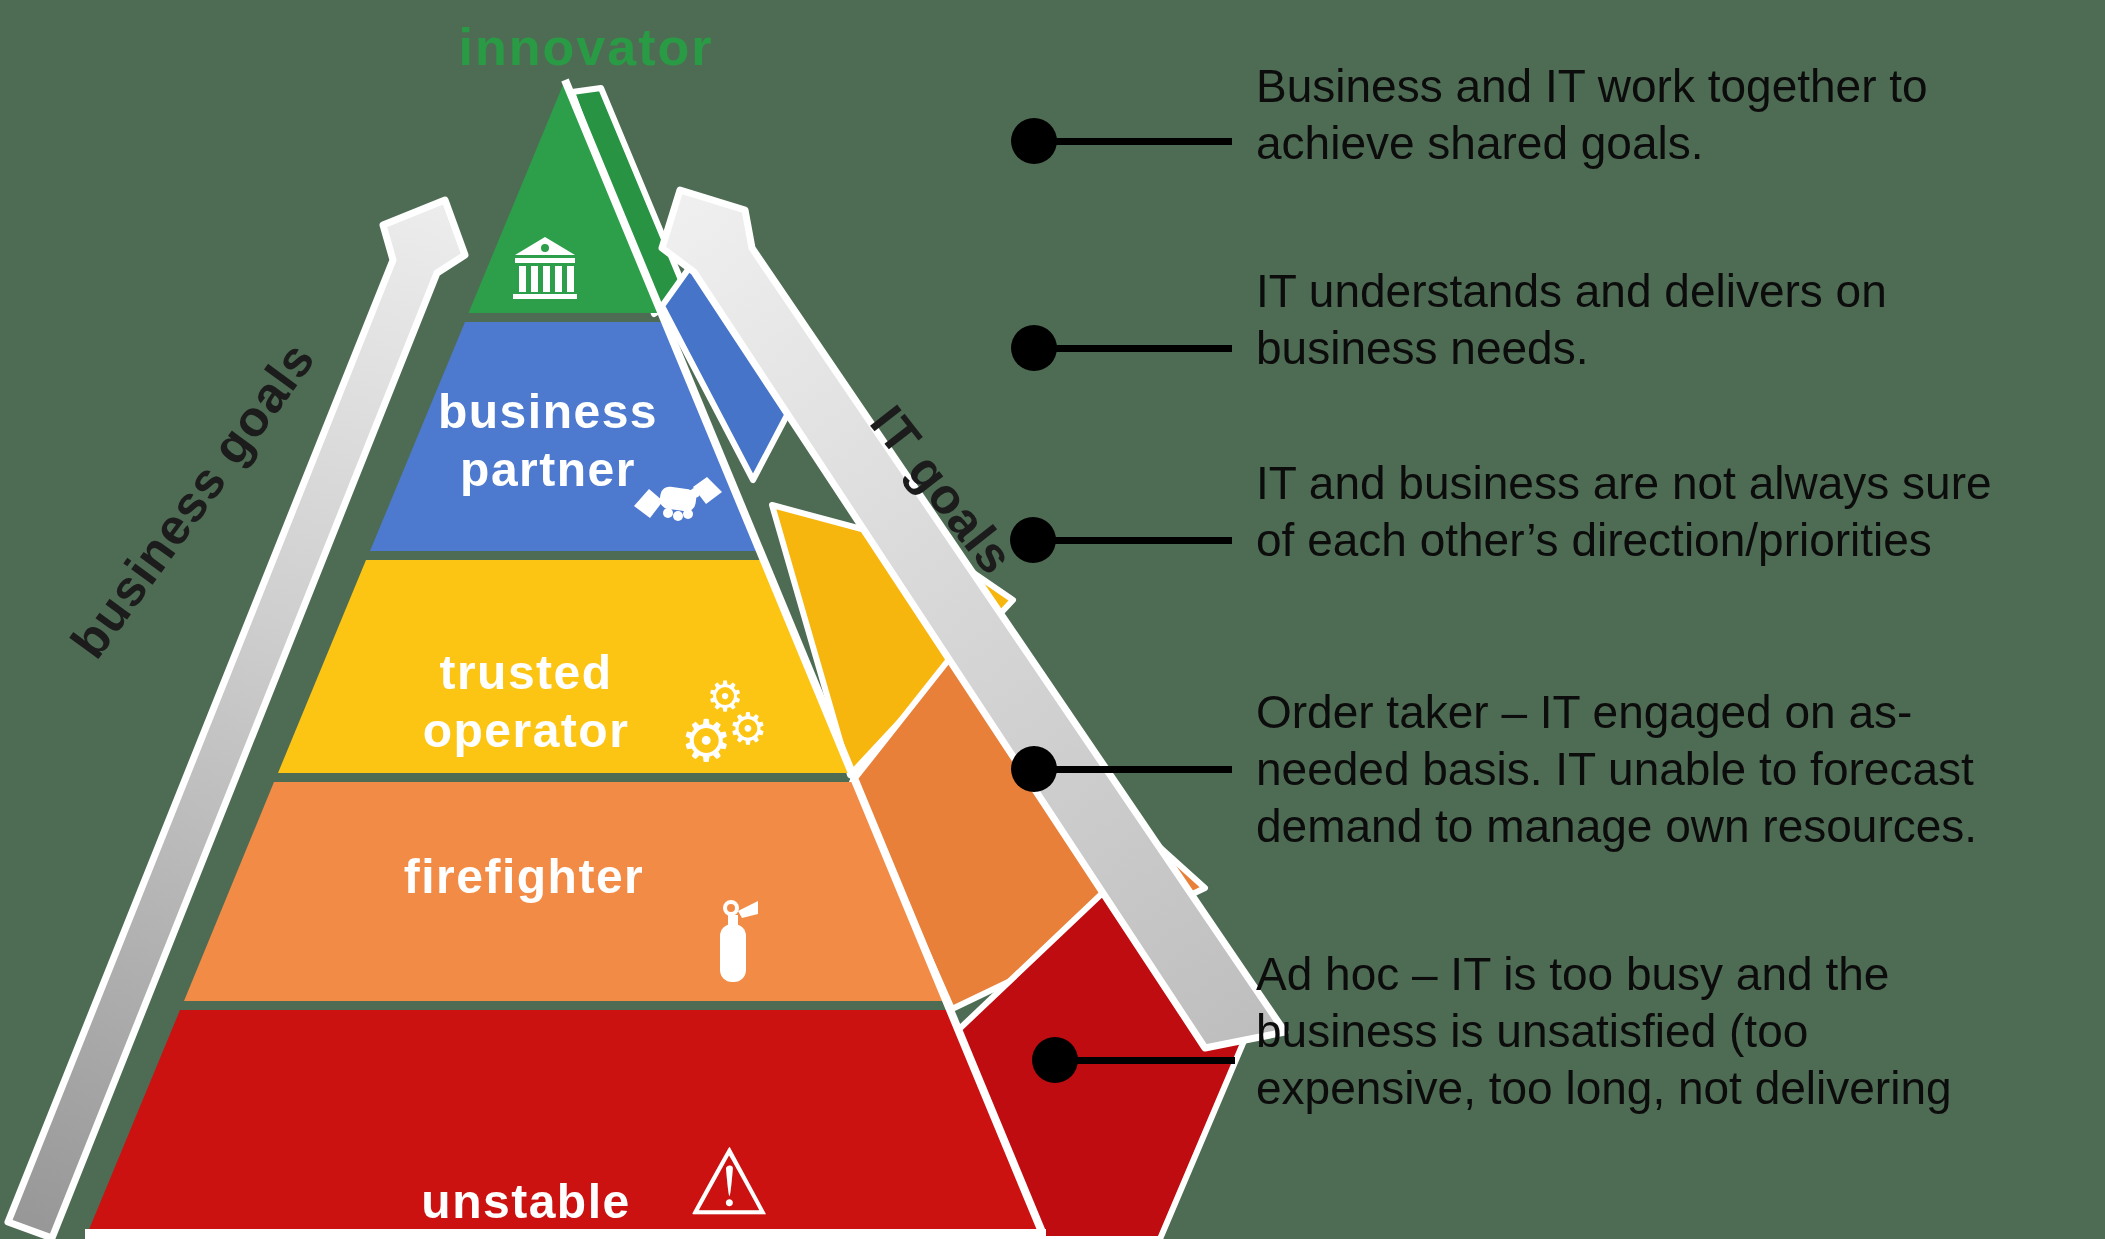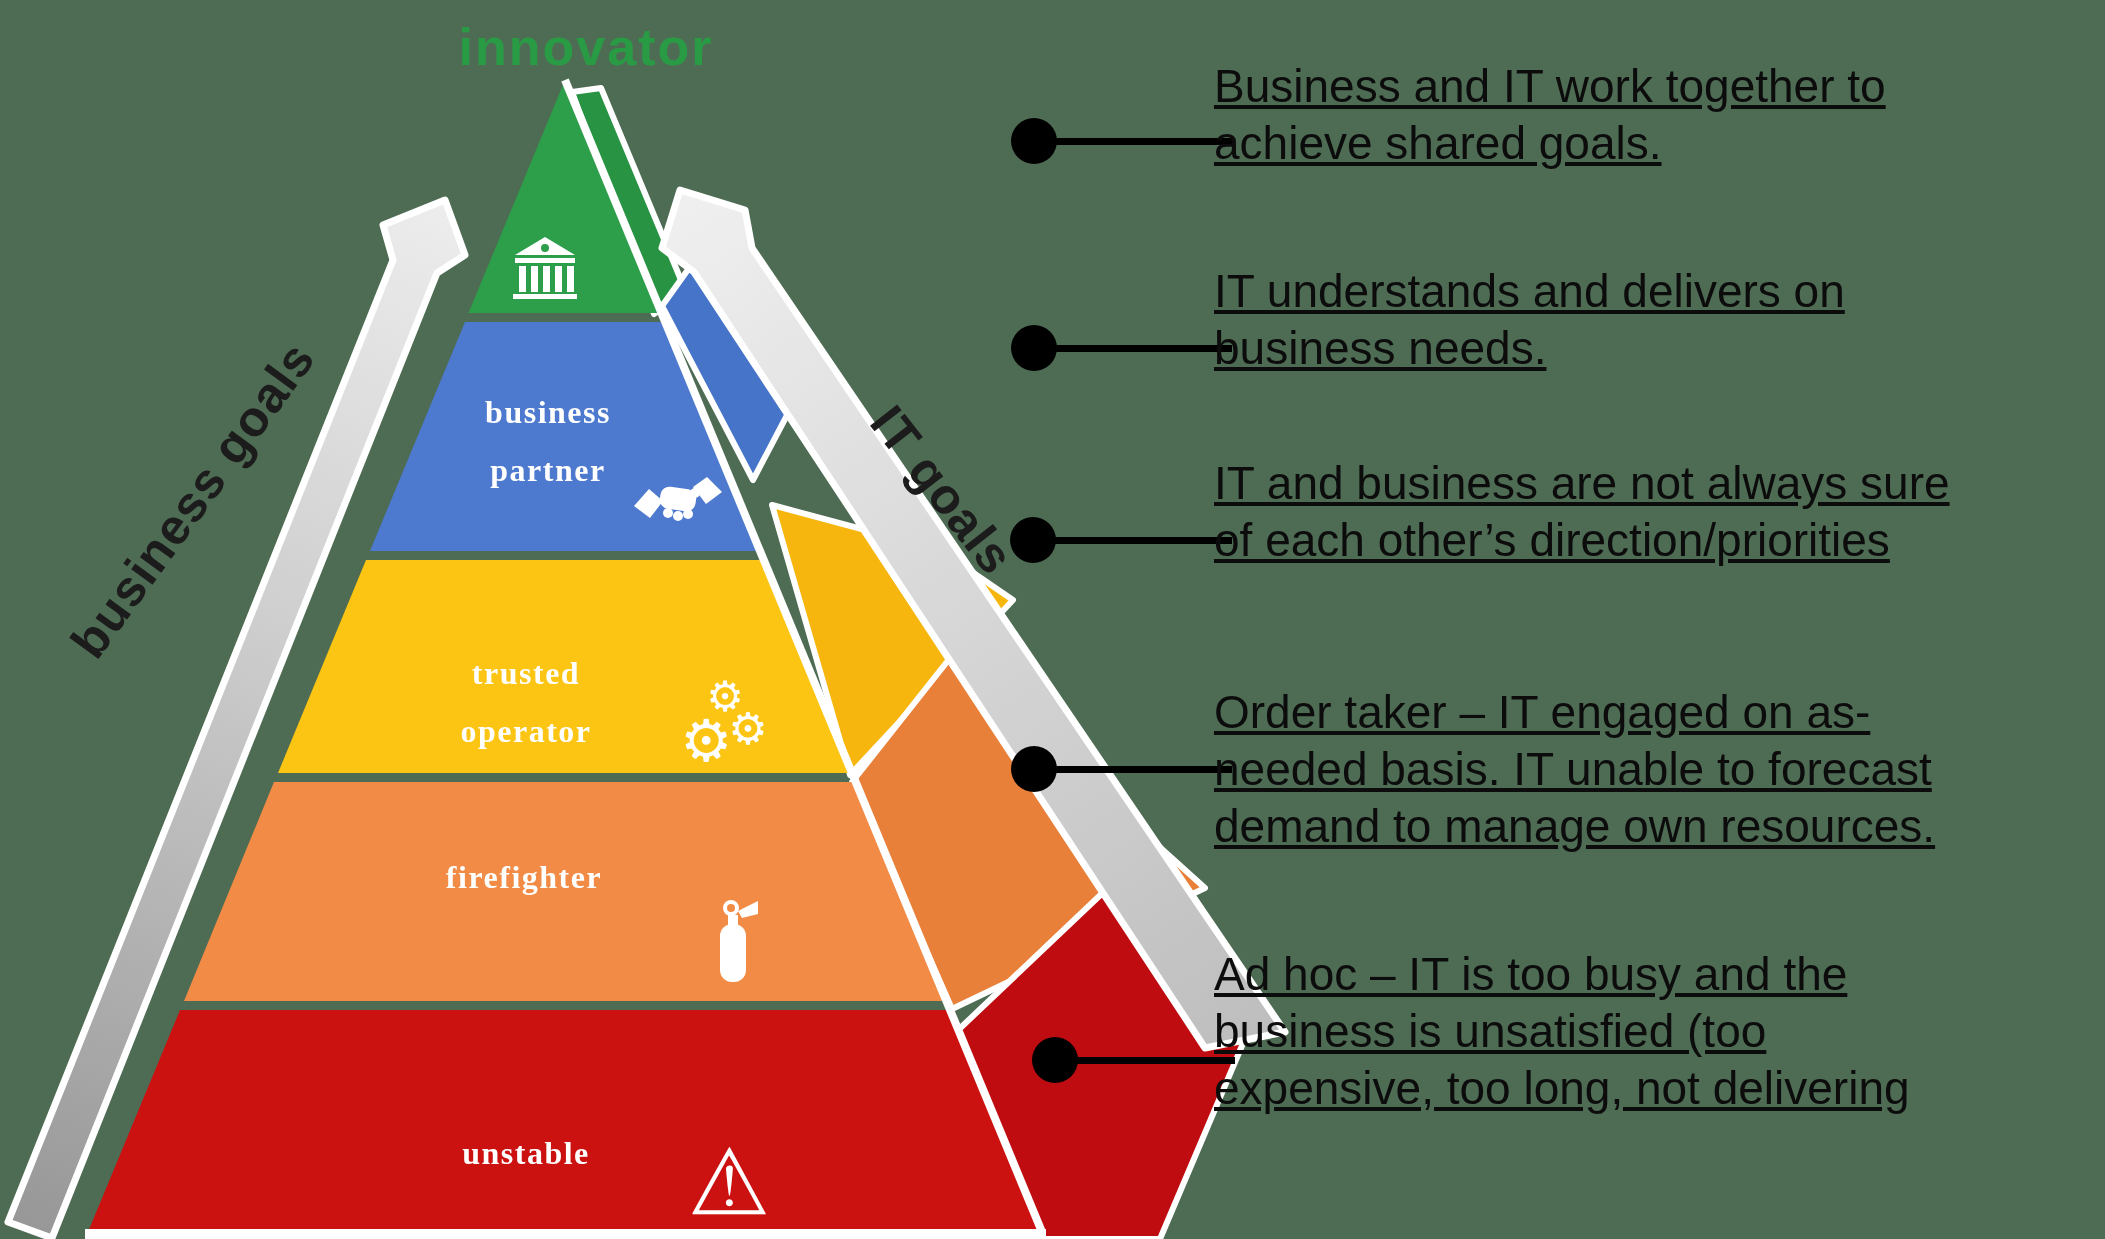--- a/index.html
+++ b/index.html
@@ -11,28 +11,28 @@
   .axis-label{position:absolute;font-weight:bold;font-size:50px;letter-spacing:1px;color:#1c1c1c;white-space:nowrap;}
   .axis-left{left:193px;top:500px;transform:translate(-50%,-50%) rotate(-54deg);}
   .axis-right{left:942px;top:490px;transform:translate(-50%,-50%) rotate(52deg);}
 
   
   .innovator-label{position:absolute;left:586px;top:47px;transform:translate(-50%,-50%);
     font-weight:bold;font-size:52px;letter-spacing:2px;color:#2a9b45;white-space:nowrap;}
 
   
   .band-label{position:absolute;transform:translate(-50%,-50%);text-align:center;
-    color:#ffffff;font-weight:bold;font-size:32px;letter-spacing:1.5px;line-height:58px;white-space:nowrap;font-family:Liberation Serif, serif;}
+    color:#ffffff;font-weight:bold;font-size:48px;letter-spacing:1.5px;line-height:58px;white-space:nowrap;}
   .bl-partner{left:548px;top:441px;}
   .bl-operator{left:526px;top:674px;margin-top:28px;}
   .bl-firefighter{left:524px;top:877px;}
-  .bl-unstable{left:526px;top:1153px;}
+  .bl-unstable{left:526px;top:1202px;}
 
   
-  .ann{position:absolute;left:1214px;font-size:46px;line-height:57px;color:#0c0c0c;white-space:nowrap;text-decoration:underline;}
+  .ann{position:absolute;left:1256px;font-size:46px;line-height:57px;color:#0c0c0c;white-space:nowrap;}
   .dot{position:absolute;width:46px;height:46px;border-radius:50%;background:#000;}
   .lead{position:absolute;height:7px;background:#000;}
 
   
   .glyph{position:absolute;transform:translate(-50%,-50%);color:#ffffff;
     font-family:"DejaVu Sans",sans-serif;line-height:1;}
   .icon-svg{position:absolute;}
 </style>
 </head>
 <body>

